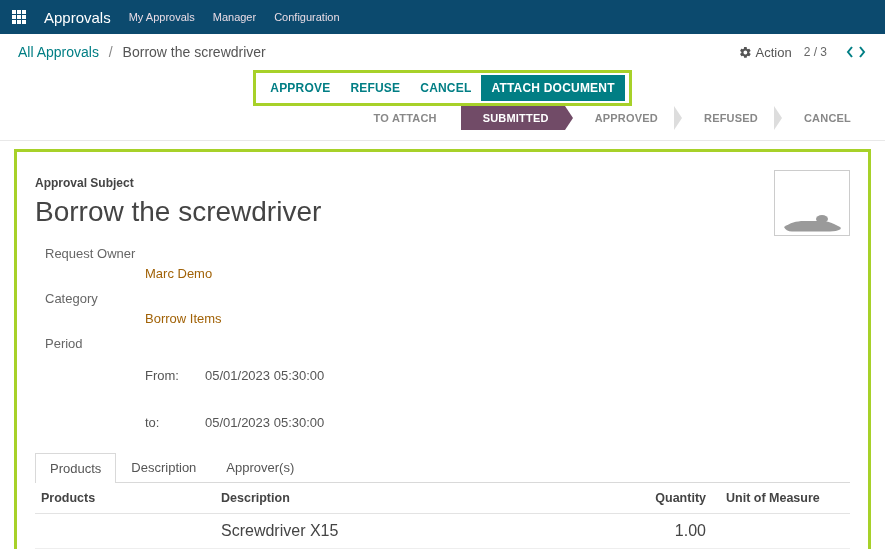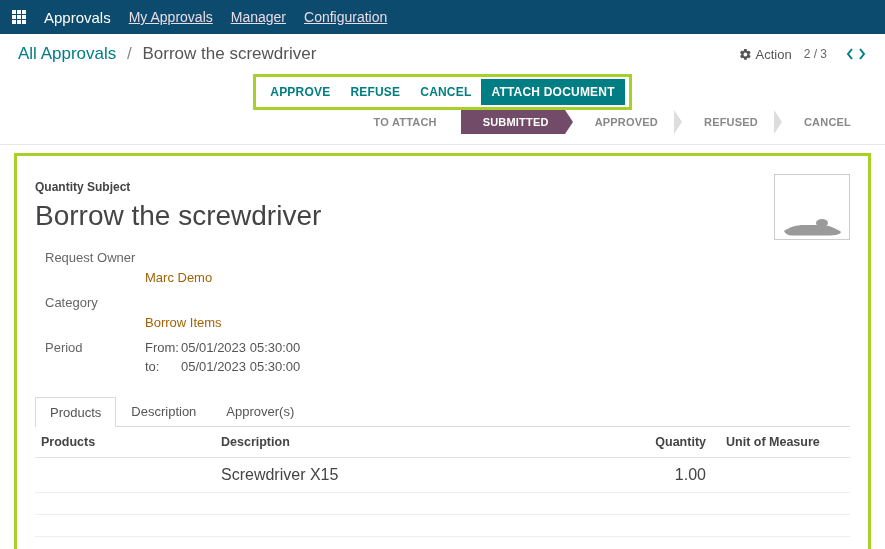--- a/index.html
+++ b/index.html
@@ -3,25 +3,25 @@
 <meta charset="utf-8">
 <style>
 * { box-sizing: border-box; margin: 0; padding: 0; }
 body { font-family: "Segoe UI", "Helvetica Neue", Arial, sans-serif; font-size: 13px; color: #4c4c4c; background: #fff; }
 
 
 .topbar { background: #0c4a6e; color: #fff; height: 34px; display: flex; align-items: center; padding: 0 12px; gap: 18px; }
 .topbar .apps-icon { width: 14px; height: 14px; display: grid; grid-template-columns: repeat(3,1fr); grid-template-rows: repeat(3,1fr); gap: 1px; }
 .topbar .apps-icon span { background: #fff; width: 100%; height: 100%; }
 .topbar .brand { font-weight: 500; font-size: 15px; }
-.topbar .nav-item { font-size: 14px; color: #e9dce5; cursor: pointer; text-decoration: underline; }
+.topbar .nav-item { font-size: 11px; color: #e9dce5; cursor: pointer; }
 
 
 .header-row { display: flex; align-items: center; padding: 10px 18px 6px; }
-.breadcrumb { font-size: 17px; }
+.breadcrumb { font-size: 14px; }
 .breadcrumb .root { color: #017e84; cursor: pointer; }
 .breadcrumb .sep { color: #888; padding: 0 6px; }
 .breadcrumb .cur { color: #555; }
 .header-right { margin-left: auto; display: flex; align-items: center; gap: 12px; }
 .gear-icon { width: 13px; height: 13px; }
 .action-text { font-size: 13px; color: #555; }
 .pager { font-size: 12px; color: #666; }
 .pager-arrows { display: inline-flex; gap: 2px; margin-left: 6px; }
 .pager-arrows svg { width: 10px; height: 12px; cursor: pointer; }
 
@@ -47,21 +47,21 @@
 .sheet-wrap { padding: 8px 14px 14px; }
 .sheet { border: 3px solid #a7d129; min-height: 420px; padding: 18px 18px 6px; position: relative; }
 .subject-label { font-size: 12px; font-weight: 600; color: #444; margin: 6px 0 6px; }
 .subject { font-size: 28px; color: #444; margin-bottom: 18px; font-weight: 400; }
 
 .fields { margin-left: 10px; }
 .field-row { display: flex; margin-bottom: 10px; font-size: 13px; }
 .field-label { width: 100px; color: #666; }
 .field-val { color: #a16207; cursor: pointer; margin-top: 20px; }
 .period-block { color: #555; }
-.period-block .row { display: flex; gap: 0; margin-bottom: 4px; }
+.period-block .row { display: flex; gap: 24px; margin-bottom: 4px; margin-top: 32px; }
 .period-block .k { width: 36px; }
 
 
 .imgbox { position: absolute; top: 18px; right: 18px; width: 76px; height: 66px; border: 1px solid #ccc; display: flex; align-items: flex-end; justify-content: center; }
 .imgbox svg { width: 60px; height: 30px; }
 
 
 .tabs { display: flex; margin-top: 18px; border-bottom: 1px solid #d9d9d9; }
 .tab { padding: 7px 14px; font-size: 13px; color: #555; border: 1px solid transparent; border-bottom: none; cursor: pointer; }
 .tab.active { border-color: #d9d9d9; background: #fff; position: relative; top: 1px; }
@@ -141,21 +141,21 @@
 
 <div class="sheet-wrap">
   <div class="sheet">
     <div class="imgbox">
       <svg viewBox="0 0 60 30" fill="#9a9a9a">
           <path d="M2 22c6-4 12-6 20-6h18c4 0 8 1 12 3l6 3c1 .5 1 2 0 2.5-2 1-6 2-10 2H10c-4 0-7-2-8-4.5z"></path>
           <ellipse cx="40" cy="14" rx="6" ry="4"></ellipse>
         </svg>
     </div>
 
-    <div class="subject-label">Quantity Subject</div>
+    <div class="subject-label">Approval Subject</div>
     <div class="subject">Borrow the screwdriver</div>
 
     <div class="fields">
       <div class="field-row">
         <div class="field-label">Request Owner</div>
         <div class="field-val">Marc Demo</div>
       </div>
       <div class="field-row">
         <div class="field-label">Category</div>
         <div class="field-val">Borrow Items</div>

